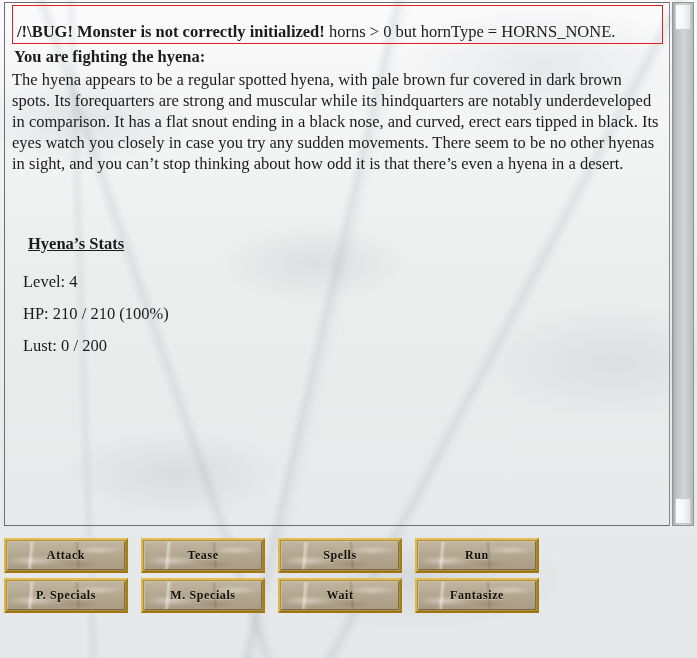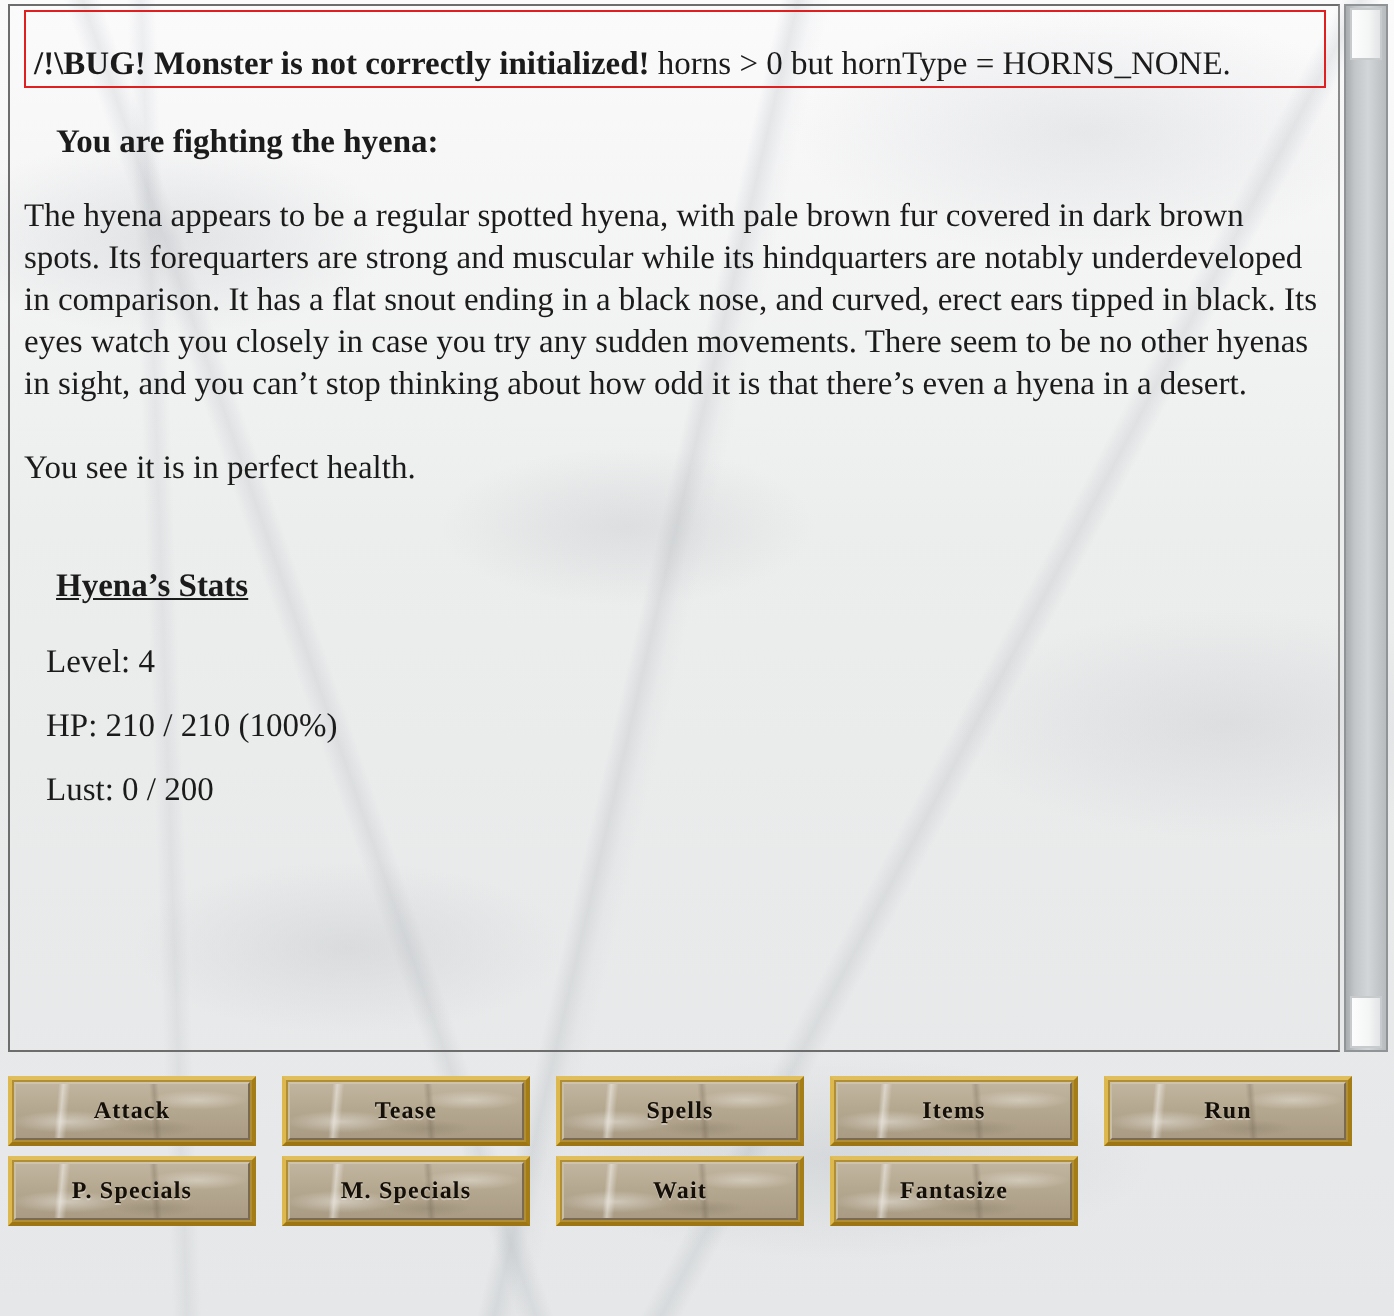--- a/index.html
+++ b/index.html
@@ -62,21 +62,21 @@
     margin: 0 0 1px 0;
     font-size: 16.5px;
     line-height: 19px;
     white-space: nowrap;
     overflow: hidden;
   }
   .bug-box .bug-bold { font-weight: bold; }
 
   .head-line {
     font-weight: bold;
-    margin: 16px;
+    margin: 2px;
     line-height: 21px;
   }
   .body-par {
     margin: 0;
     line-height: 21px;
   }
   .spacer { height: 21px; }
 
   .stats-title {
     font-weight: bold;
@@ -188,21 +188,20 @@
   <div class="panel-inner">
 
     <div class="bug-box"><span class="bug-bold">/!\BUG! Monster is not correctly initialized!</span><span> horns &gt; 0 but hornType = HORNS_NONE.</span></div>
 
     <p class="head-line">You are fighting the hyena:</p>
 
     <p class="body-par">The hyena appears to be a regular spotted hyena, with pale brown fur covered in dark brown spots. Its forequarters are strong and muscular while its hindquarters are notably underdeveloped in comparison. It has a flat snout ending in a black nose, and curved, erect ears tipped in black. Its eyes watch you closely in case you try any sudden movements. There seem to be no other hyenas in sight, and you can’t stop thinking about how odd it is that there’s even a hyena in a desert.</p>
 
     <div class="spacer"></div>
 
-    <p class="body-par">You see it is in perfect health.</p>
 
     <div class="spacer"></div>
 
     <p class="stats-title">Hyena’s Stats</p>
     <p class="stat-line">Level: 4</p>
     <p class="stat-line">HP: 210 / 210 (100%)</p>
     <p class="stat-line">Lust: 0 / 200</p>
 
   </div>
 </div>
@@ -217,23 +216,20 @@
     <div class="game-btn">
       <div class="btn-face">Attack</div>
     </div>
     <div class="game-btn">
       <div class="btn-face">Tease</div>
     </div>
     <div class="game-btn">
       <div class="btn-face">Spells</div>
     </div>
     <div class="game-btn">
-      <div class="btn-face">Items</div>
-    </div>
-    <div class="game-btn">
       <div class="btn-face">Run</div>
     </div>
   </div>
 
   <div class="btn-row r2">
     <div class="game-btn">
       <div class="btn-face">P. Specials</div>
     </div>
     <div class="game-btn">
       <div class="btn-face">M. Specials</div>

